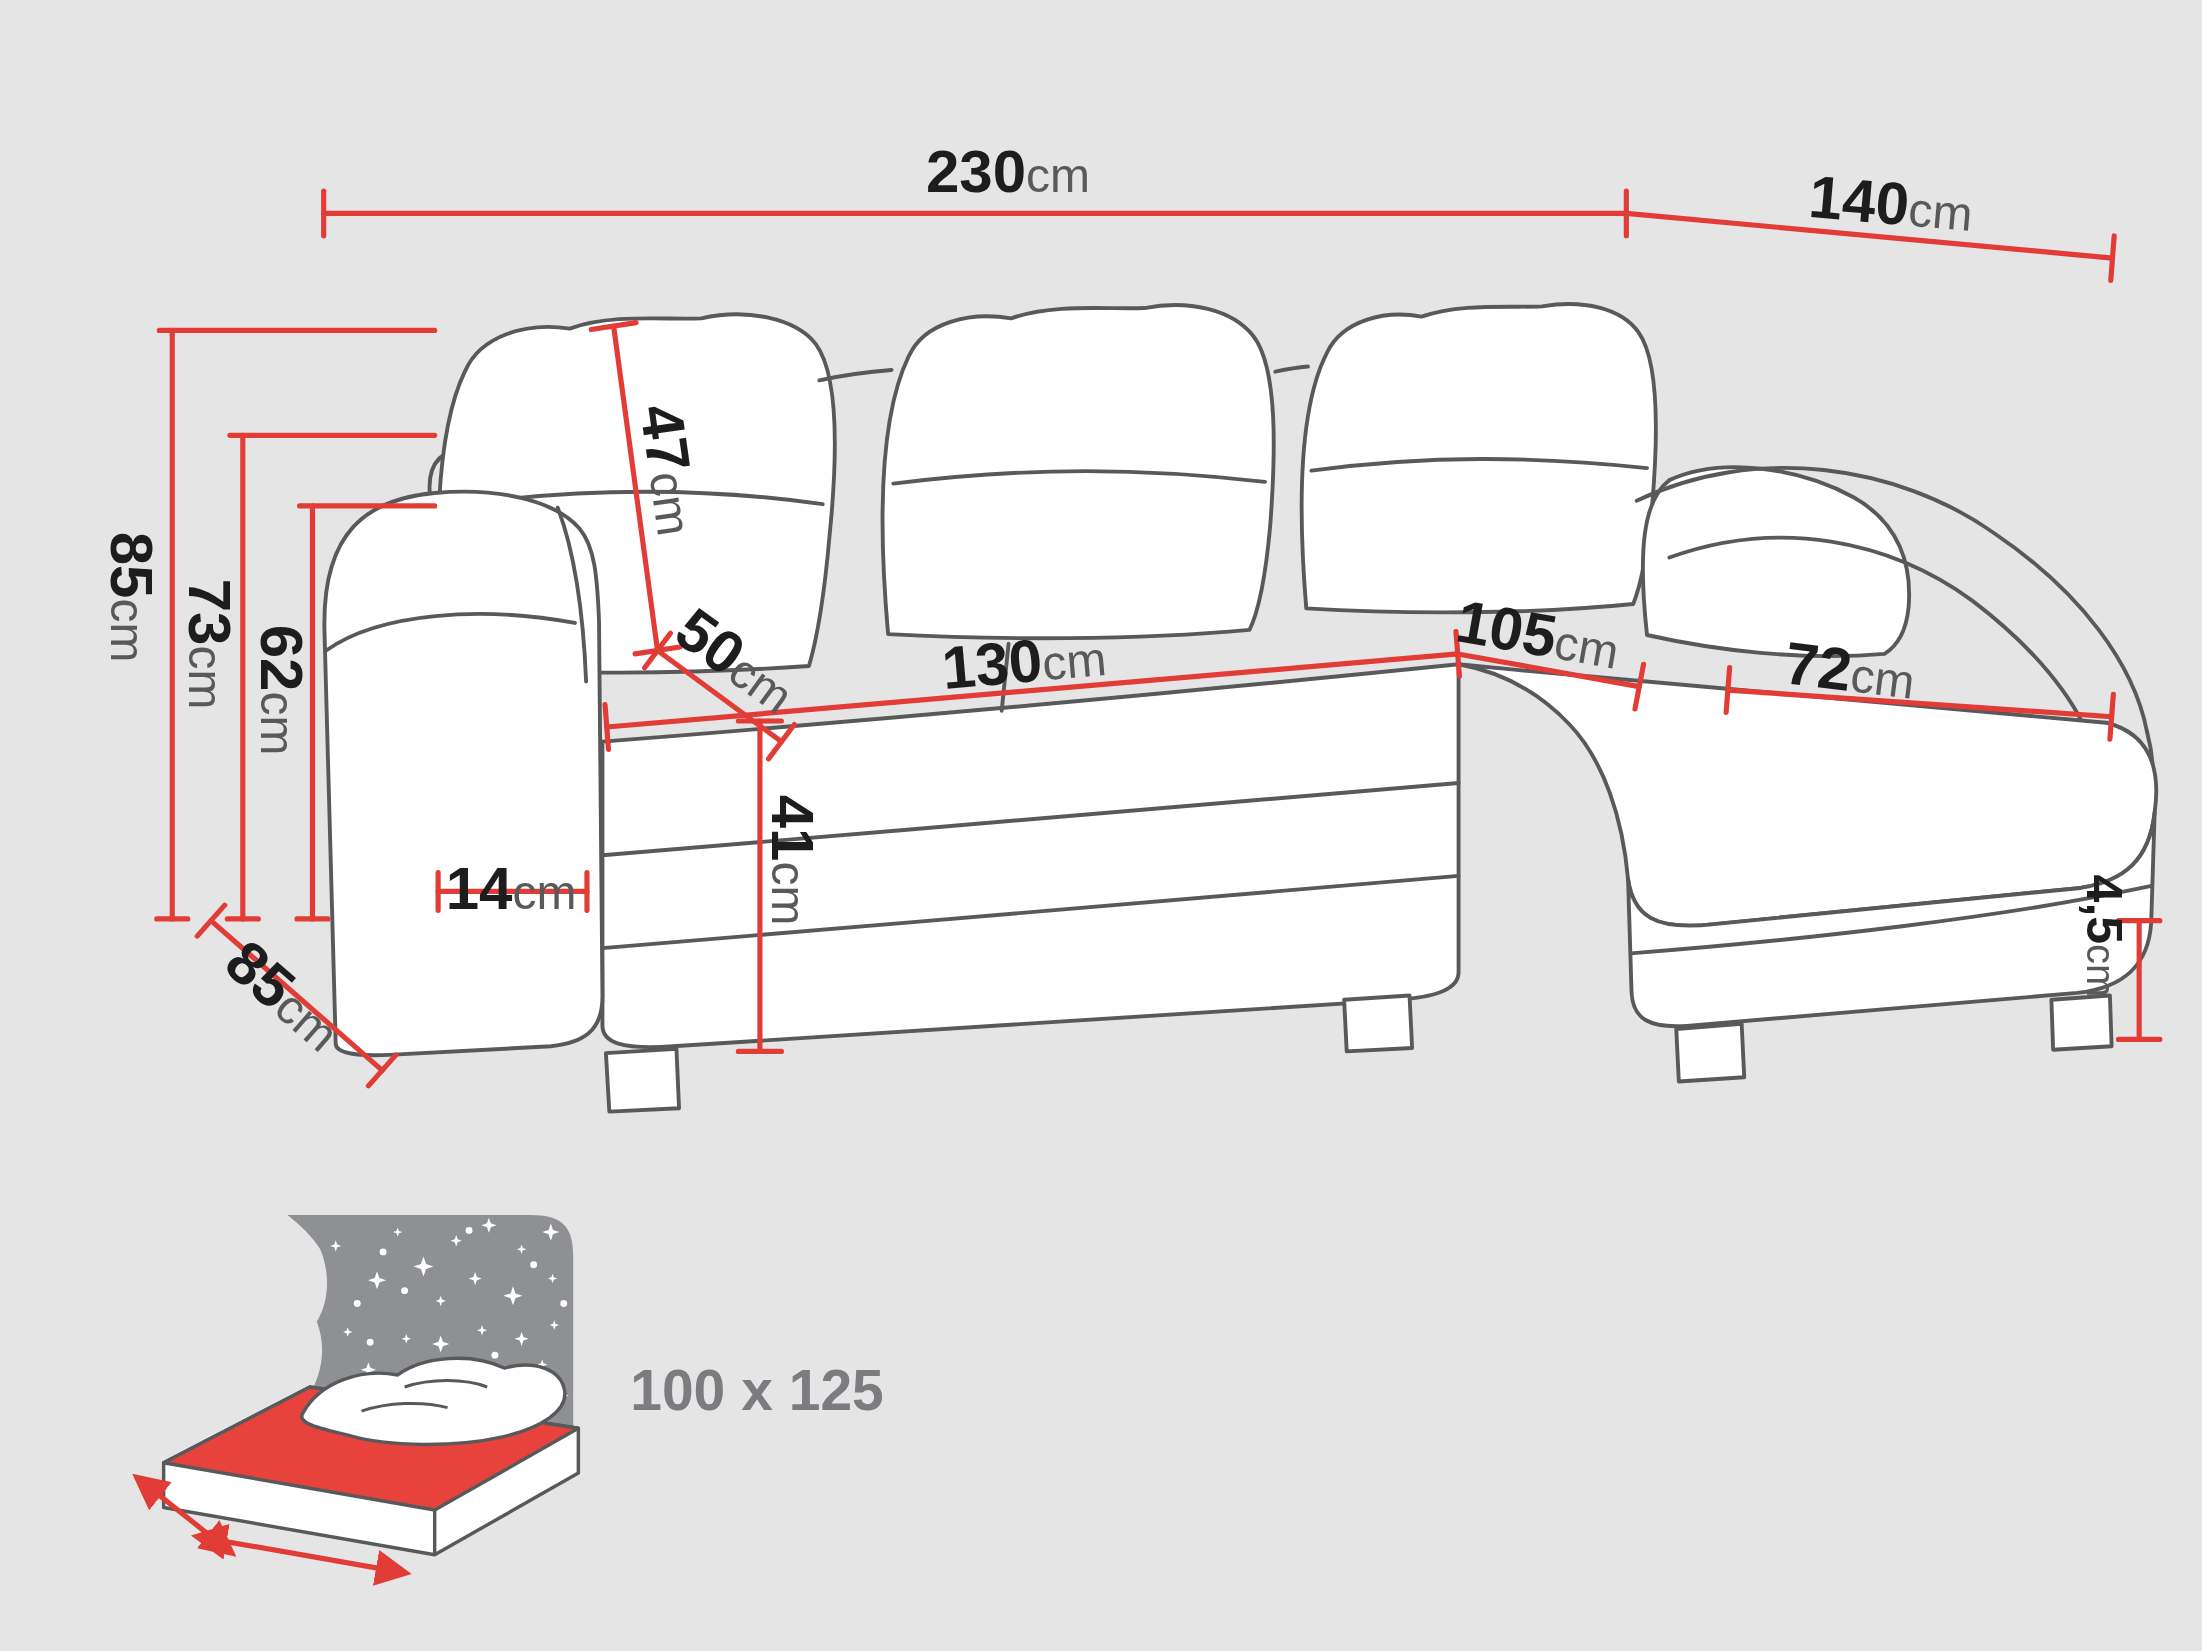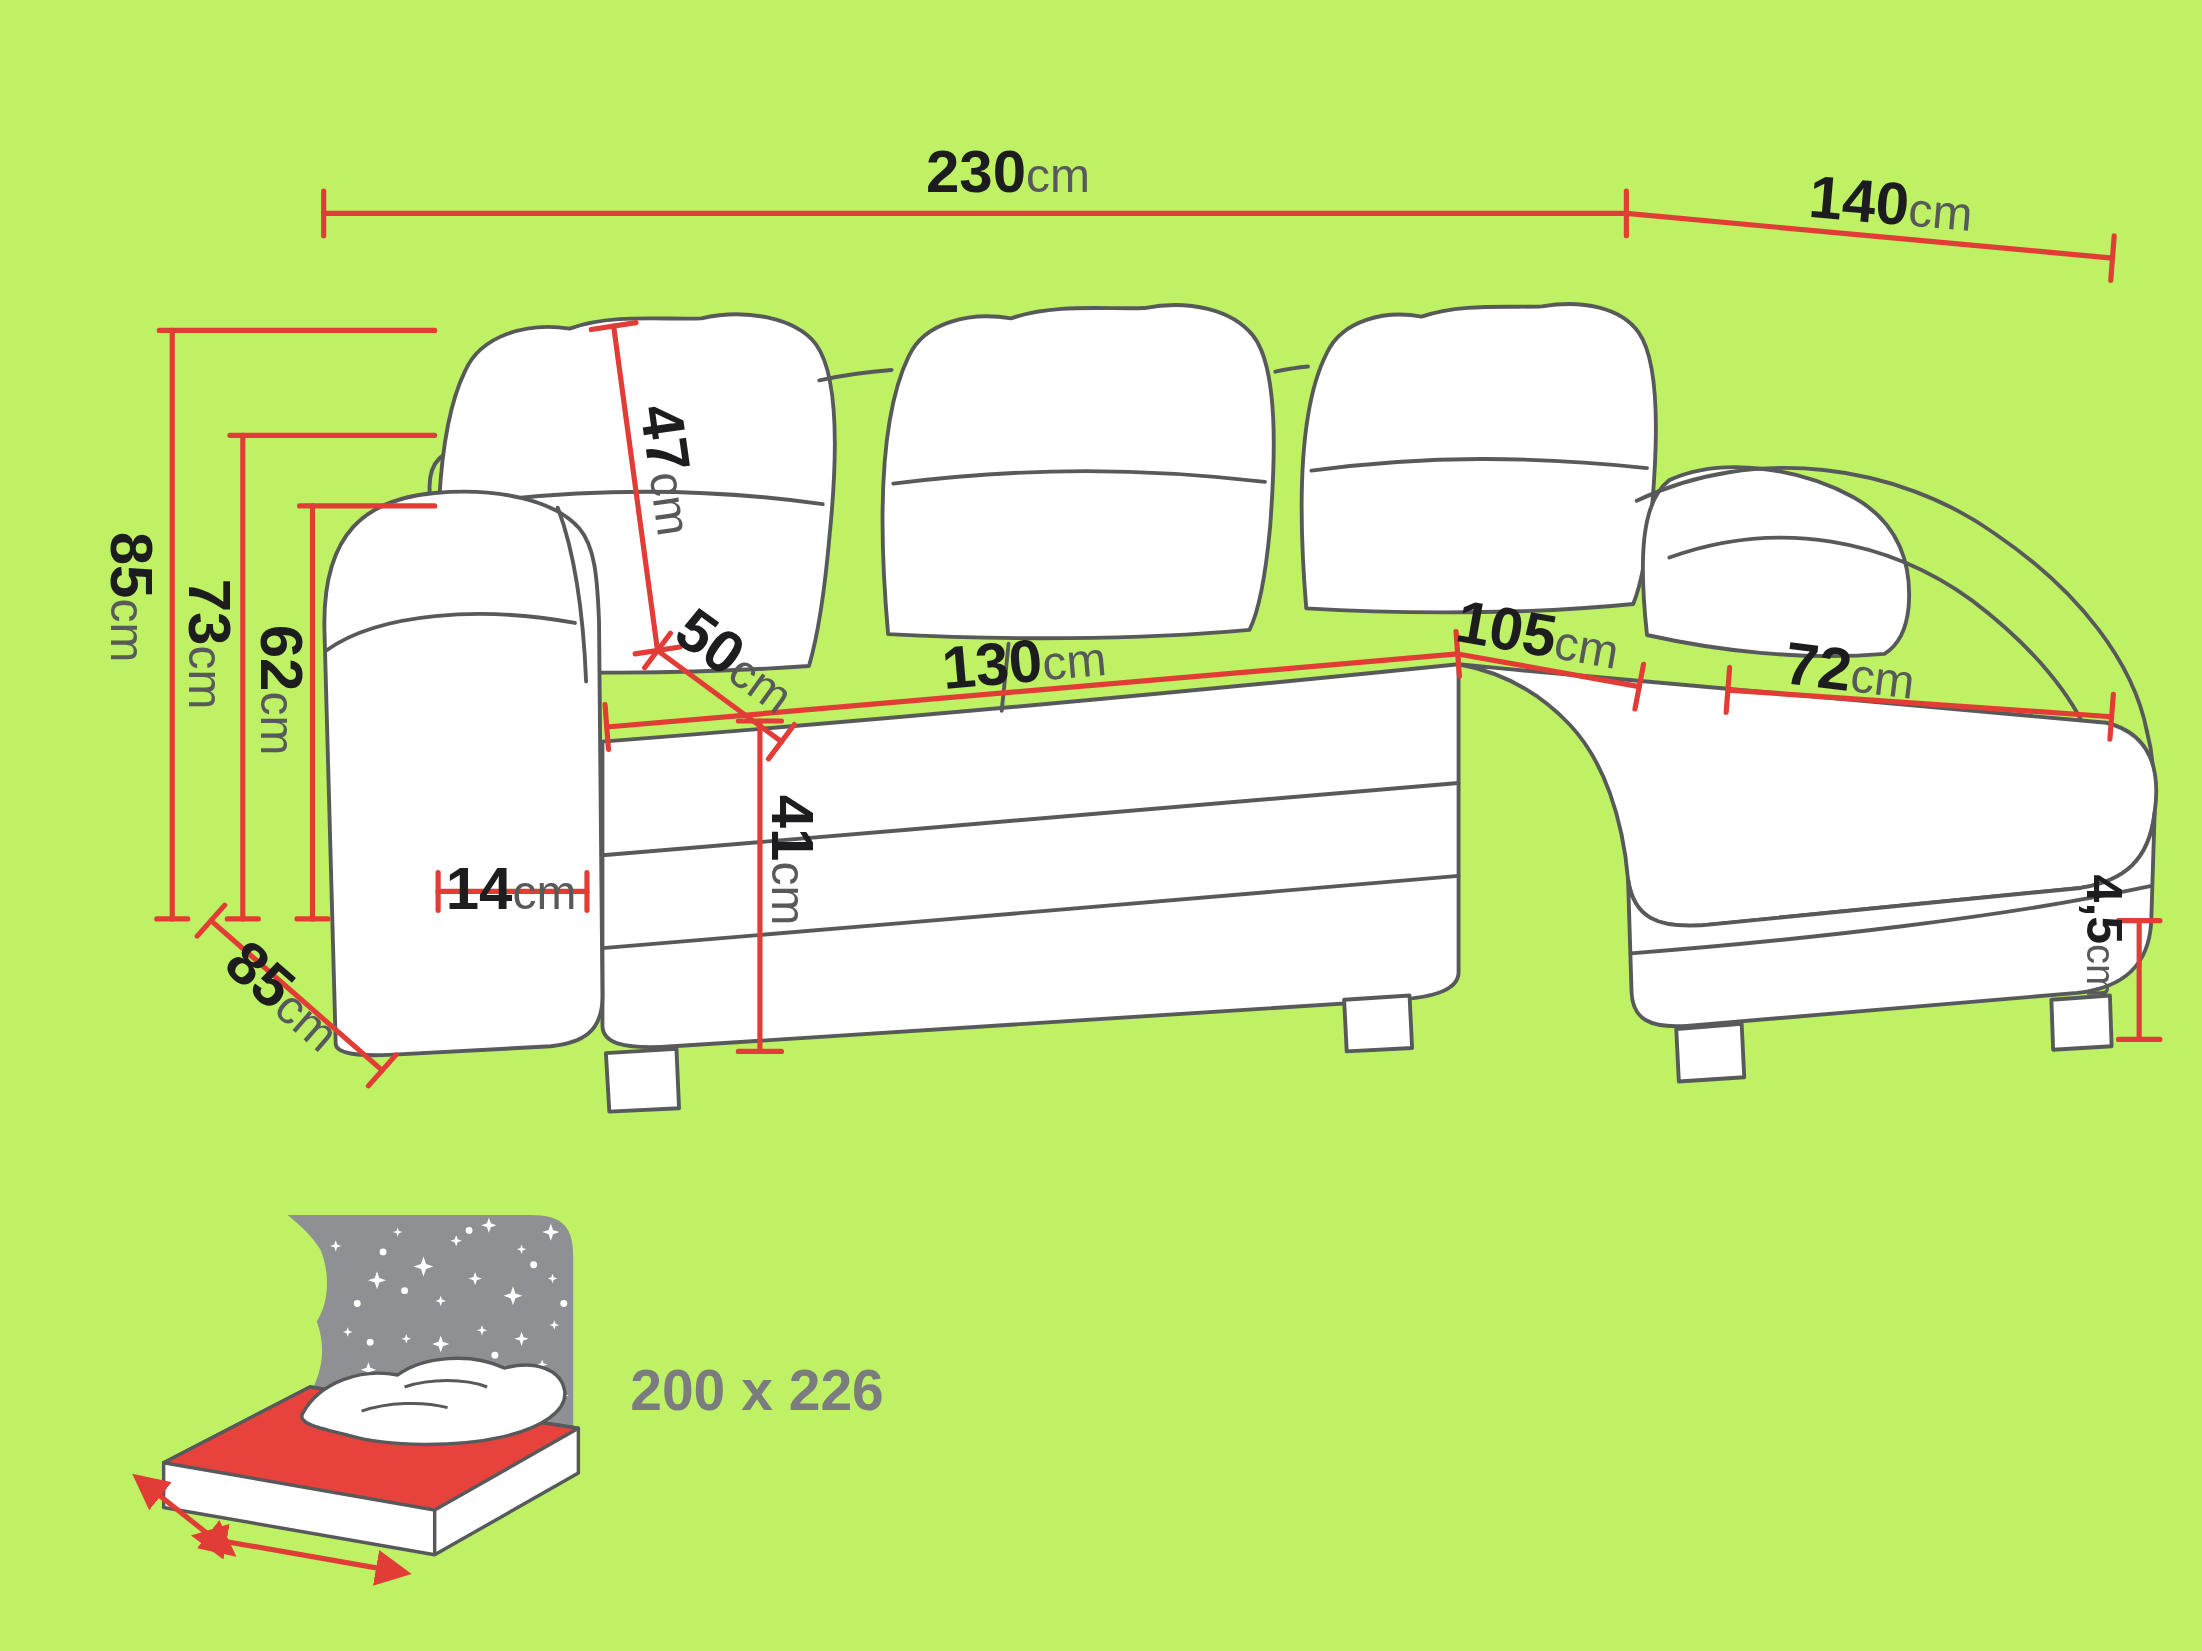--- a/index.html
+++ b/index.html
@@ -1,16 +1,16 @@
 <!DOCTYPE html>
 <html style="font-size:13.8px"><head>
 <meta charset="utf-8">
 <style>
   html,body{margin:0;padding:0;background:#fff;}
-  .stage{position:relative;width:2203px;height:1652px;background:#bef264;overflow:hidden;
+  .stage{position:relative;width:2203px;height:1652px;background:#e5e5e5;overflow:hidden;
          font-family:"Liberation Sans",sans-serif;}
   .stage svg{position:absolute;left:0;top:0;}
   .dim{position:absolute;white-space:nowrap;font-size:60px;line-height:1;
        transform:translate(-50%,-50%);}
   .dim .num{font-weight:bold;color:#1d1d1f;}
   .dim .unit{font-weight:400;color:#58595b;font-size:0.8em;}
   .dim.sm{font-size:50px;}
   .bedsize{position:absolute;white-space:nowrap;font-size:57px;font-weight:bold;
            color:#7b7c7f;transform:translate(-50%,-50%);}
 </style>
@@ -202,16 +202,16 @@
 <div class="dim" style="left:1850px;top:671px;transform:translate(-50%,-50%) rotate(7deg);">
   <span class="num">72</span><span class="unit">cm</span>
 </div>
 <div class="dim" style="left:792px;top:860px;transform:translate(-50%,-50%) rotate(90deg);">
   <span class="num">41</span><span class="unit">cm</span>
 </div>
 <div class="dim sm" style="left:2104px;top:936px;transform:translate(-50%,-50%) rotate(90deg);">
   <span class="num">4,5</span><span class="unit">cm</span>
 </div>
 
-<div class="bedsize" style="left:757px;top:1390px;">200 x 226</div>
+<div class="bedsize" style="left:757px;top:1390px;">100 x 125</div>
 
 </div>
 
 
 </body></html>

